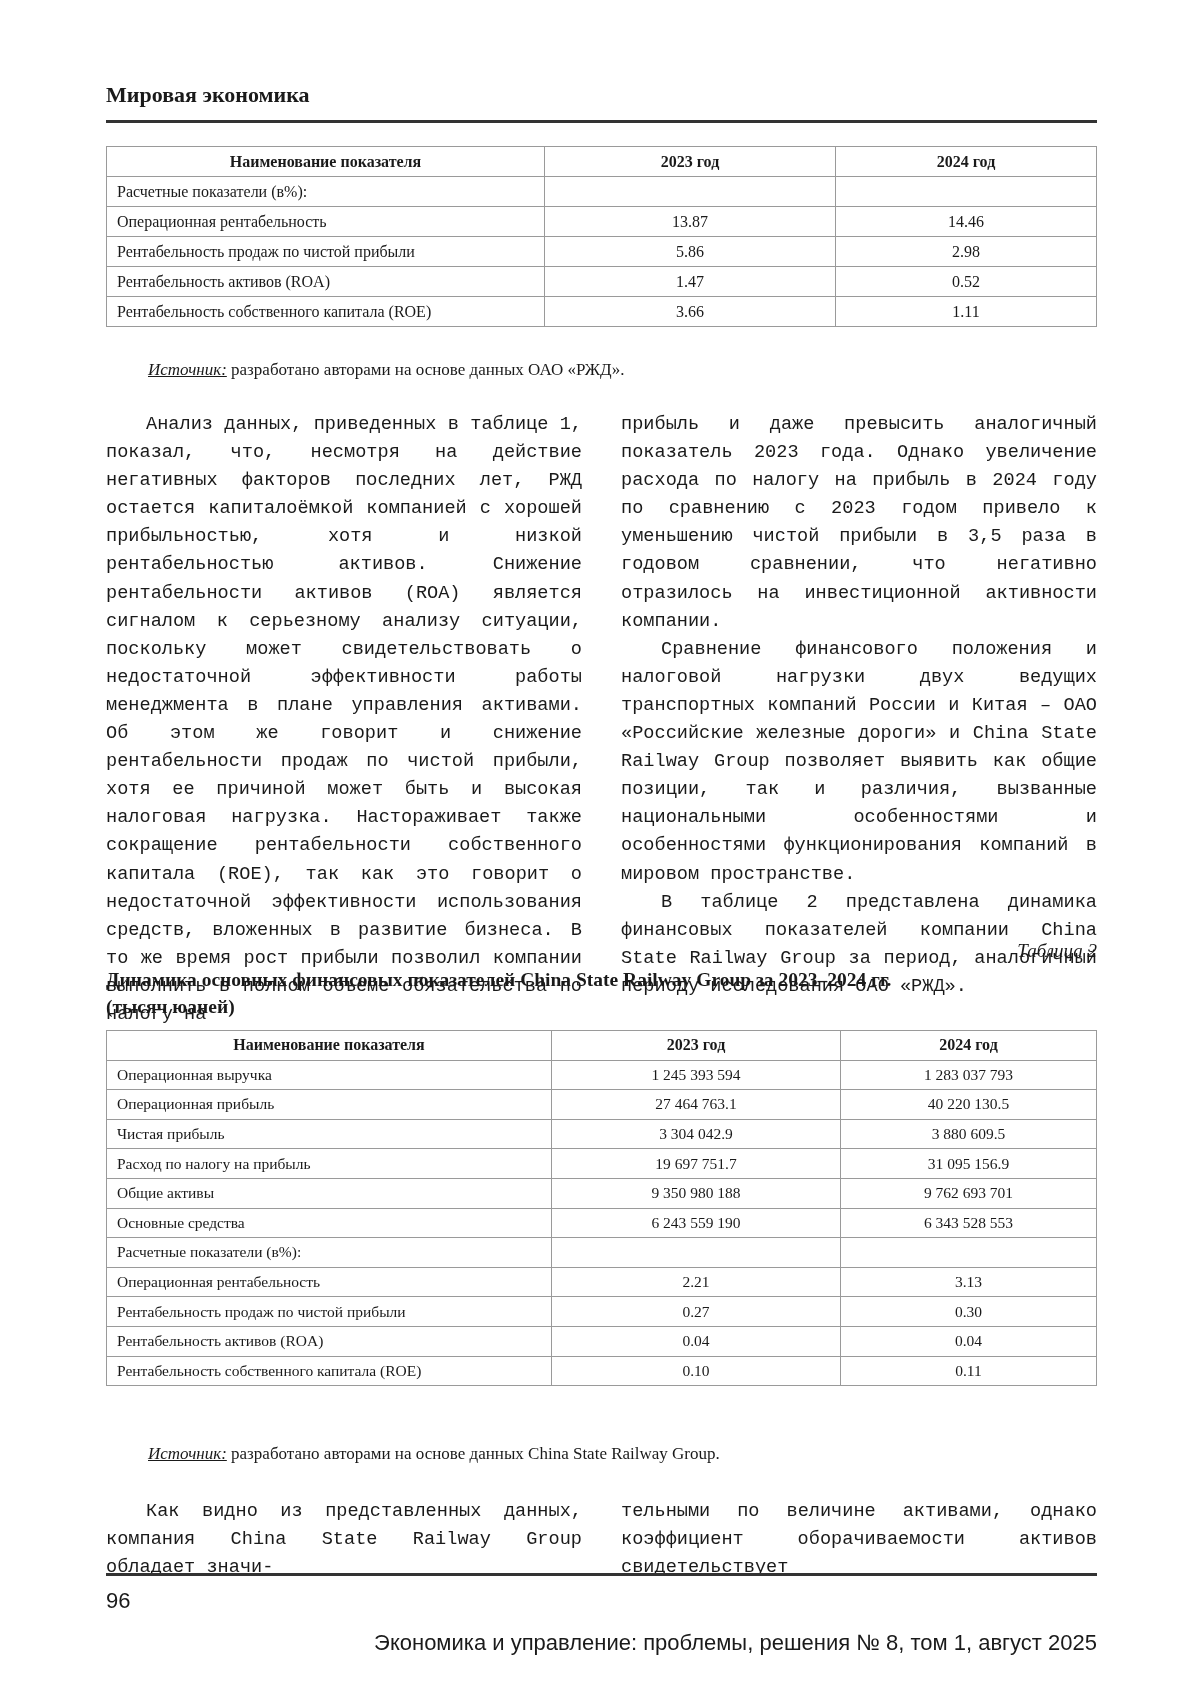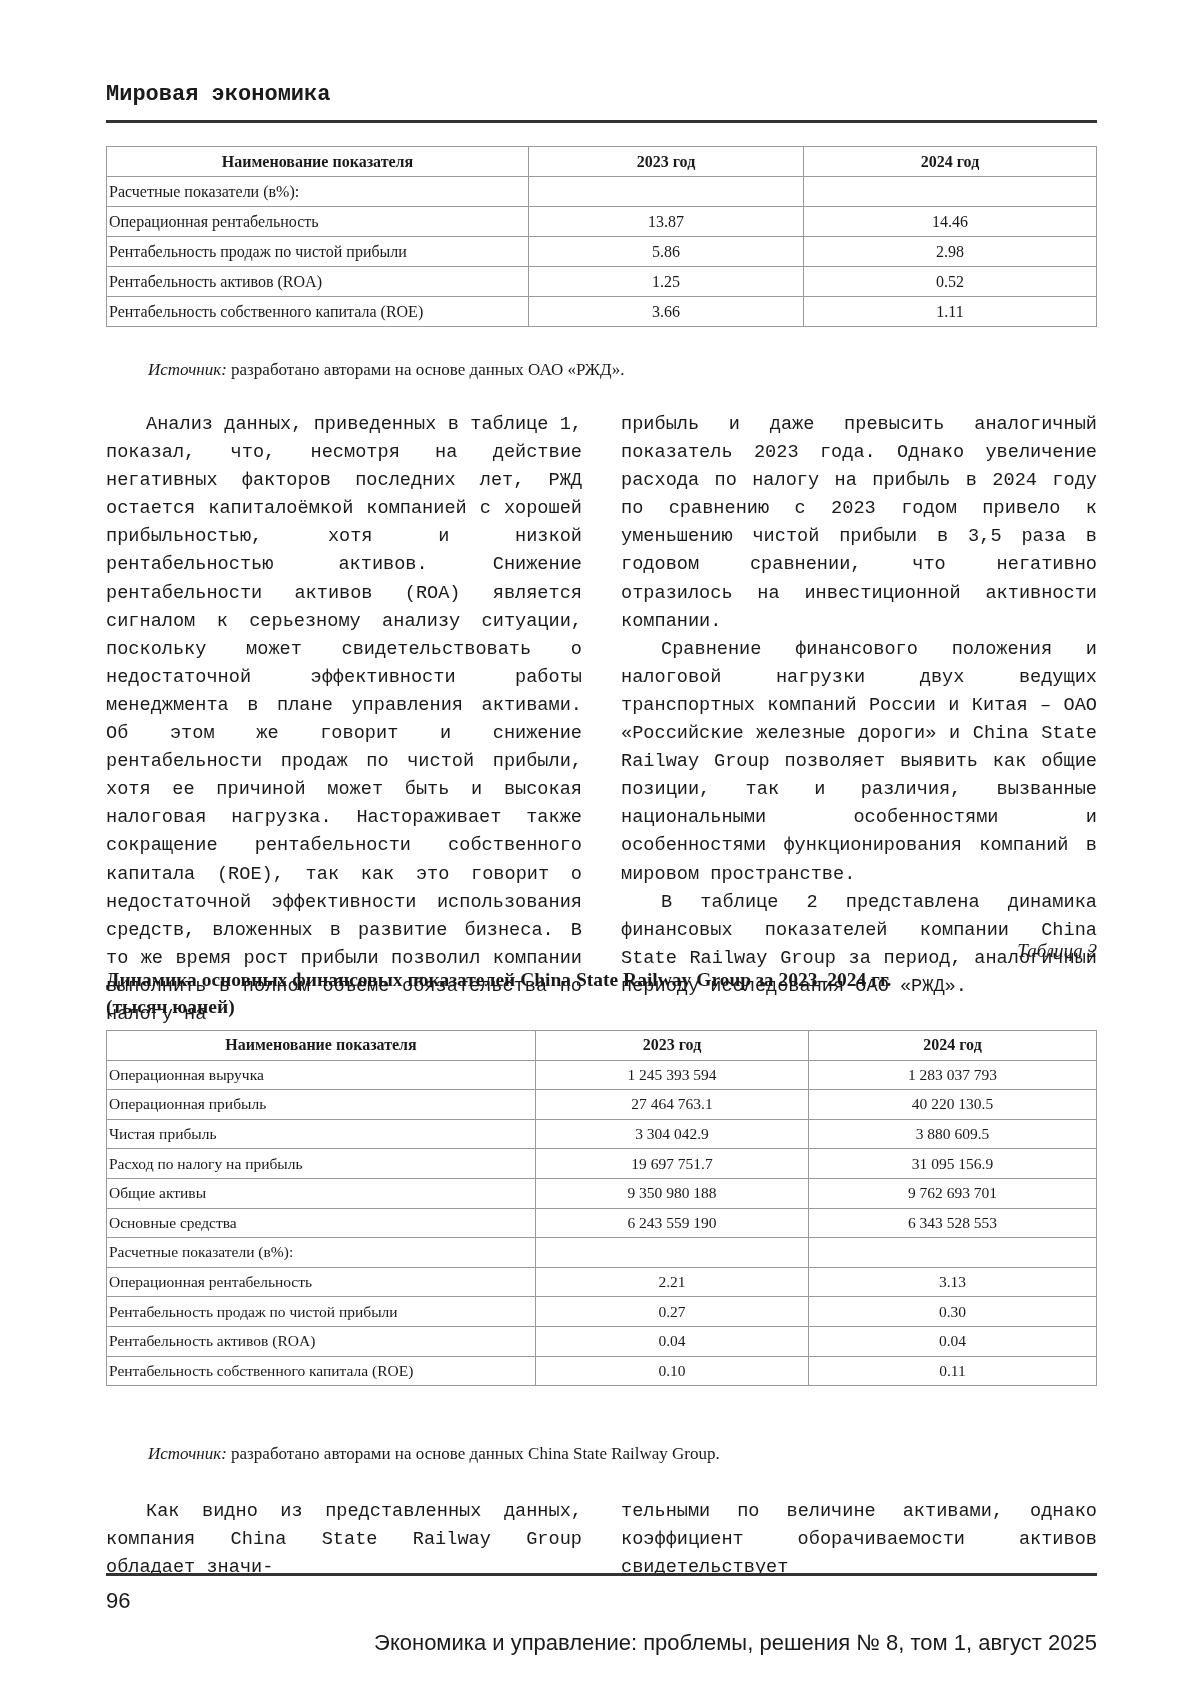--- a/index.html
+++ b/index.html
@@ -1,28 +1,28 @@
 <!DOCTYPE html>
 <html><head>
 <meta charset="utf-8">
 <style>
   html, body { margin:0; padding:0; background:#fff; }
   body { width:1200px; height:1698px; position:relative; overflow:hidden; color:#1a1a1a; }
-  .running-head { position:absolute; left:106px; top:82px; font-family:Liberation Mono, monospace; font-weight:bold; font-size:22px; color:#1a1a1a; }
+  .running-head { position:absolute; left:106px; top:82px; font-family:Liberation Serif, serif; font-weight:bold; font-size:22px; color:#1a1a1a; }
   .rule { position:absolute; left:106px; width:991px; height:3px; background:#333; }
   table.t { position:absolute; left:106px; width:991px; border-collapse:collapse; font-family:"Liberation Serif", serif; font-size:16px; }
-  table.t td, table.t th { border:1.5px solid #9a9a9a; padding:0 2px; height:29px; }
+  table.t td, table.t th { border:1.5px solid #9a9a9a; padding:0 10px; height:29px; }
   table.t th { font-weight:bold; text-align:center; font-size:16px; }
   table.t td.num { text-align:center; }
   #t1 th.c1 { width:417px; } #t1 th.c2 { width:270px; }
   #t2 { font-size:15.5px; }
   #t2 td, #t2 th { height:28.6px; }
   #t2 th.c1 { width:424px; } #t2 th.c2 { width:268px; }
   .src { position:absolute; font-family:"Liberation Serif", serif; font-size:17px; left:148px; }
-  .src i { font-style:italic; }
+  .src i { font-style:italic;text-decoration:underline; }
   .col { position:absolute; width:476px; font-family:"Liberation Serif", serif; font-size:18.6px; line-height:28.1px; text-align:justify; }
   .col p { margin:0;font-family:Liberation Mono, monospace; }
   .col p.ind { text-indent:40px; }
   .tabnum { position:absolute; right:103px; top:940px; font-family:"Liberation Serif", serif; font-style:italic; font-size:19px; }
   .tabtitle { position:absolute; left:106px; width:991px; top:966px; text-align:left; font-family:"Liberation Serif", serif; font-weight:bold; font-size:19.5px; line-height:27px; }
   .foot { position:absolute; top:1570px; font-family:"Liberation Sans", sans-serif; font-size:22px; color:#1a1a1a;text-align:right; }
 </style>
 </head>
 <body>
 
@@ -48,21 +48,21 @@
         <td class="num">13.87</td>
         <td class="num">14.46</td>
       </tr>
       <tr>
         <td>Рентабельность продаж по чистой прибыли</td>
         <td class="num">5.86</td>
         <td class="num">2.98</td>
       </tr>
       <tr>
         <td>Рентабельность активов (ROA)</td>
-        <td class="num">1.25</td>
+        <td class="num">1.47</td>
         <td class="num">0.52</td>
       </tr>
       <tr>
         <td>Рентабельность собственного капитала (ROE)</td>
         <td class="num">3.66</td>
         <td class="num">1.11</td>
       </tr>
     </tbody>
 </table>
 

